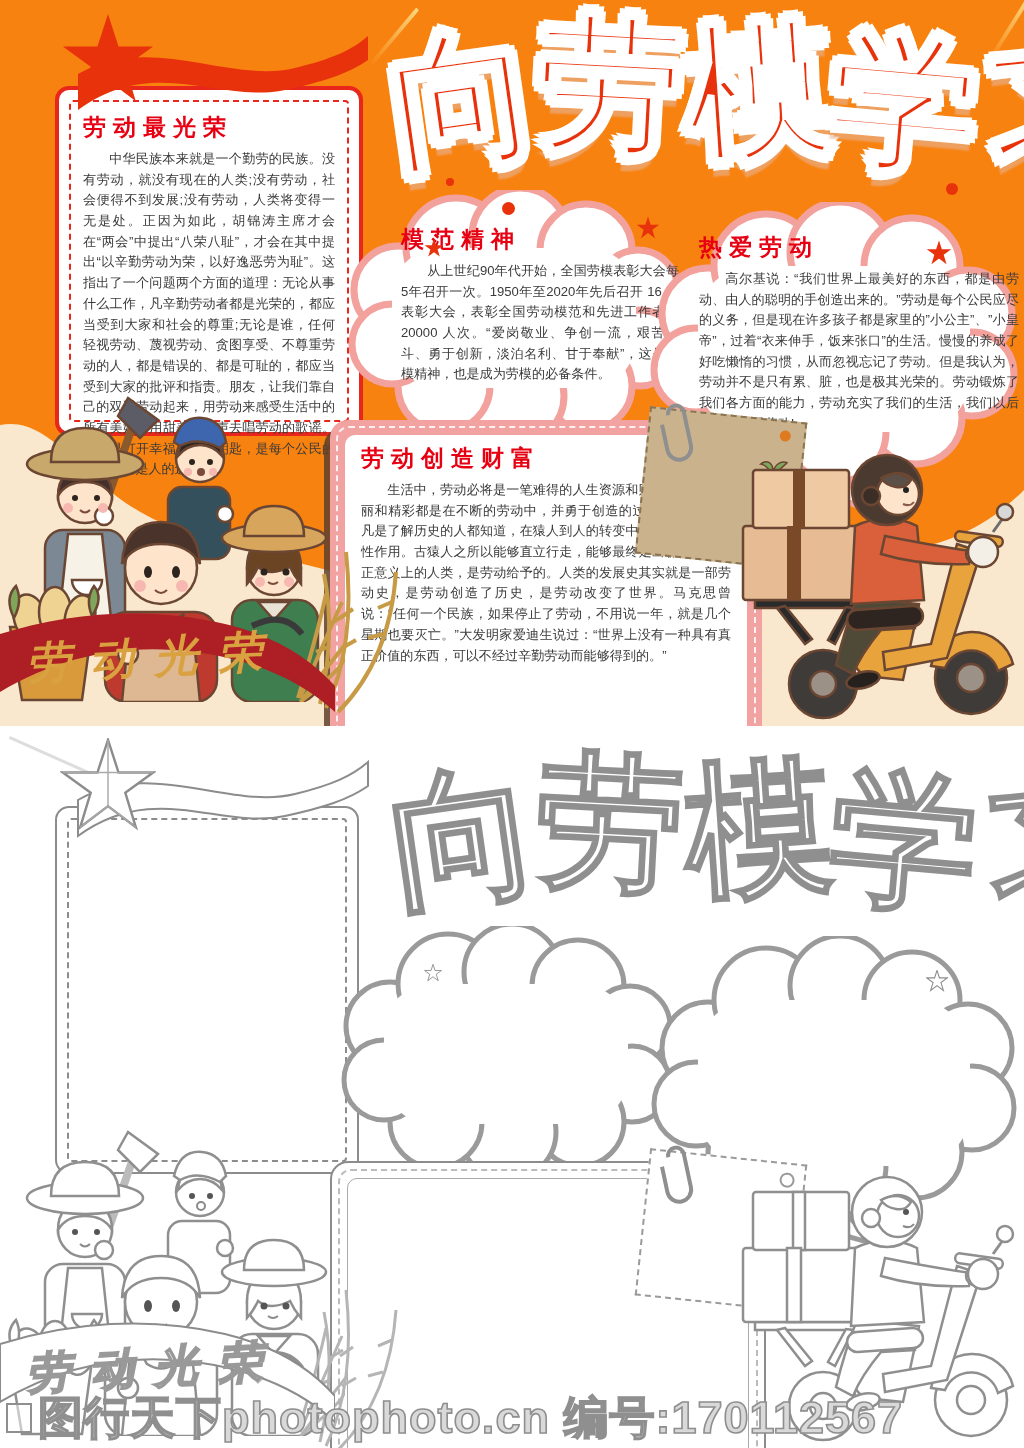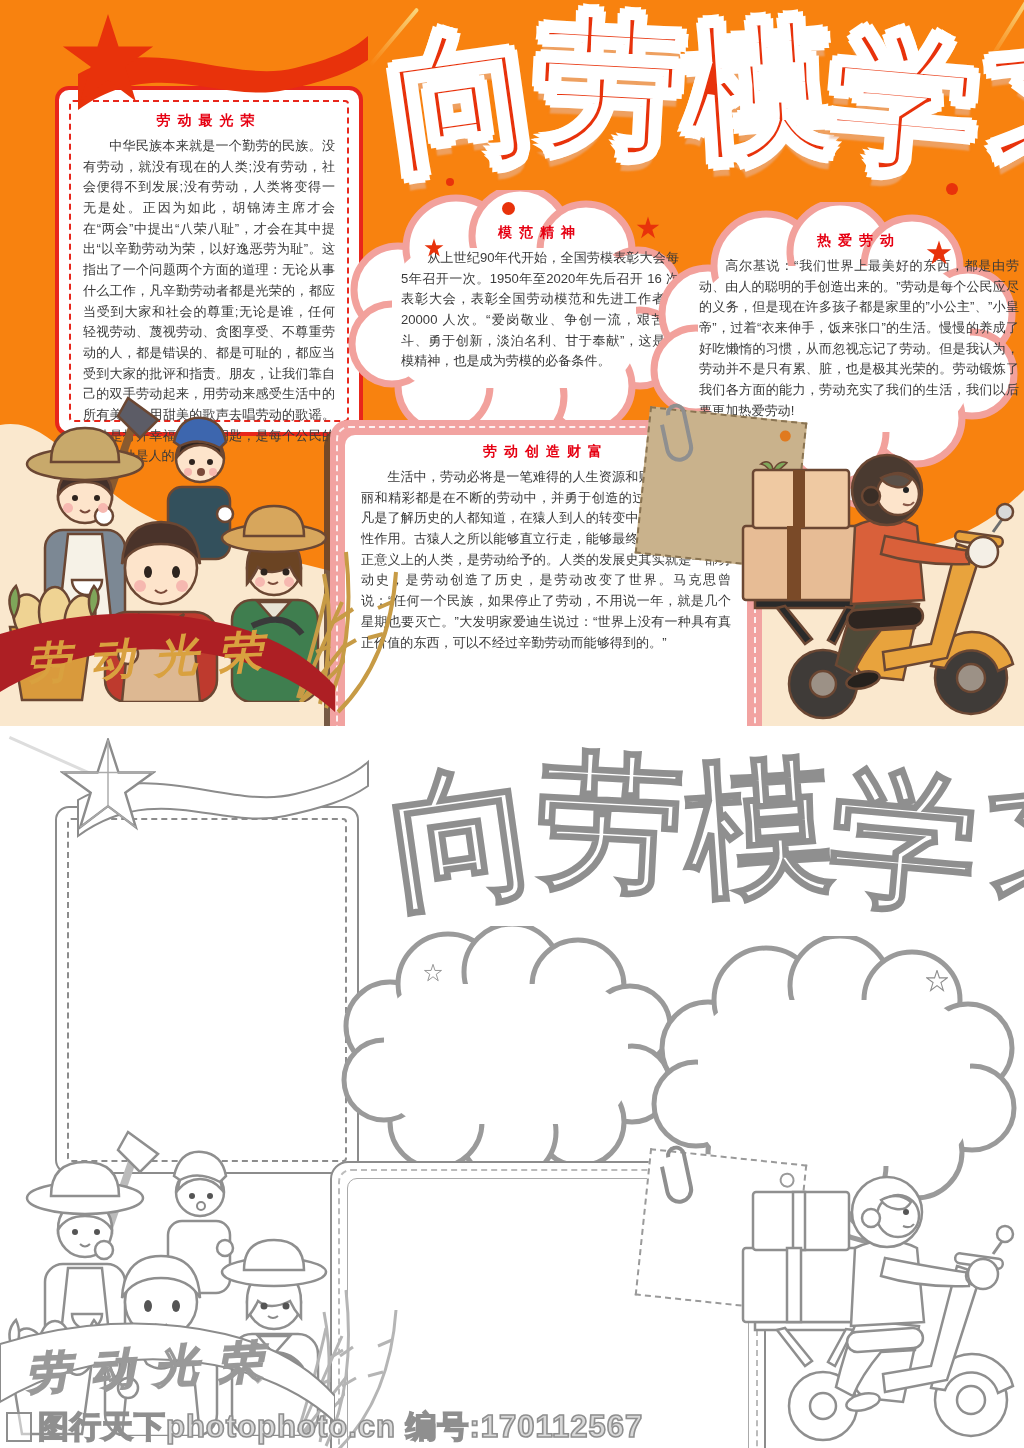--- a/index.html
+++ b/index.html
@@ -52,21 +52,21 @@
   .ch:nth-child(2){transform:rotate(3deg);}
   .ch:nth-child(3){transform:rotate(-4deg) translateY(6px);}
   .ch:nth-child(4){transform:rotate(5deg) translateY(18px);}
   .ch:nth-child(5){transform:rotate(-6deg) translateY(26px);}
 
   
   .left-box{left:55px;top:86px;width:300px;height:342px;background:var(--boxFill);
     border:4px solid var(--boxBorder);border-radius:14px;z-index:2;}
   .left-box .dashed{position:absolute;inset:10px;border:2.5px dashed var(--boxBorder);
     border-radius:4px;padding:8px 12px;box-sizing:border-box;}
-  .sec-title{text-align:center;font-weight:800;font-size:14px;color:var(--titleRed);
+  .sec-title{font-weight:800;font-size:23px;color:var(--titleRed);
     letter-spacing:7px;margin:2px 0 6px;}
   .body-text{font-size:13.1px;line-height:1.58;color:var(--text);text-align:justify;
     text-indent:2em;margin:0;}
 
   
   .cloud-wrap{z-index:3;}
   .cloud-txt{position:absolute;z-index:4;margin-left:23px;}
   svg{display:block;}
 
   
@@ -89,21 +89,21 @@
     border-radius:2px;z-index:3;}
   .kraft{left:642px;top:414px;width:158px;height:148px;background:var(--kraft);
     border:2px dashed #8a7452;transform:rotate(6deg);z-index:6;box-sizing:border-box;}
   .lineart .kraft{border-color:#9a9a9a;top:430px;}
   .ribbon-txt{font-size:44px;font-weight:700;font-style:italic;color:var(--ribbonText);
     letter-spacing:20px;transform:rotate(-3deg);white-space:nowrap;z-index:9;}
   .lineart .ribbon-txt{-webkit-text-stroke:1.8px #999;text-shadow:0 0 1px #bbb;}
 
   
   .watermark{left:6px;bottom:0px;z-index:20;display:flex;align-items:center;gap:6px;}
-  .wm-text{font-size:31px;font-weight:700;letter-spacing:1px;
+  .wm-text{font-size:45px;font-weight:700;letter-spacing:1px;
     color:rgba(255,255,255,.55);-webkit-text-stroke:1.6px #8f8f8f;
     text-shadow:0 0 1px #aaa;white-space:nowrap;}
   .wm-box{width:22px;height:26px;border:2.5px solid #8f8f8f;background:rgba(255,255,255,.5);}
 </style>
 </head>
 <body>
 
 <div class="half colored">
 
   <svg class="abs cream" style="left:0;top:0;z-index:1" width="1024" height="726" viewBox="0 0 1024 726">

